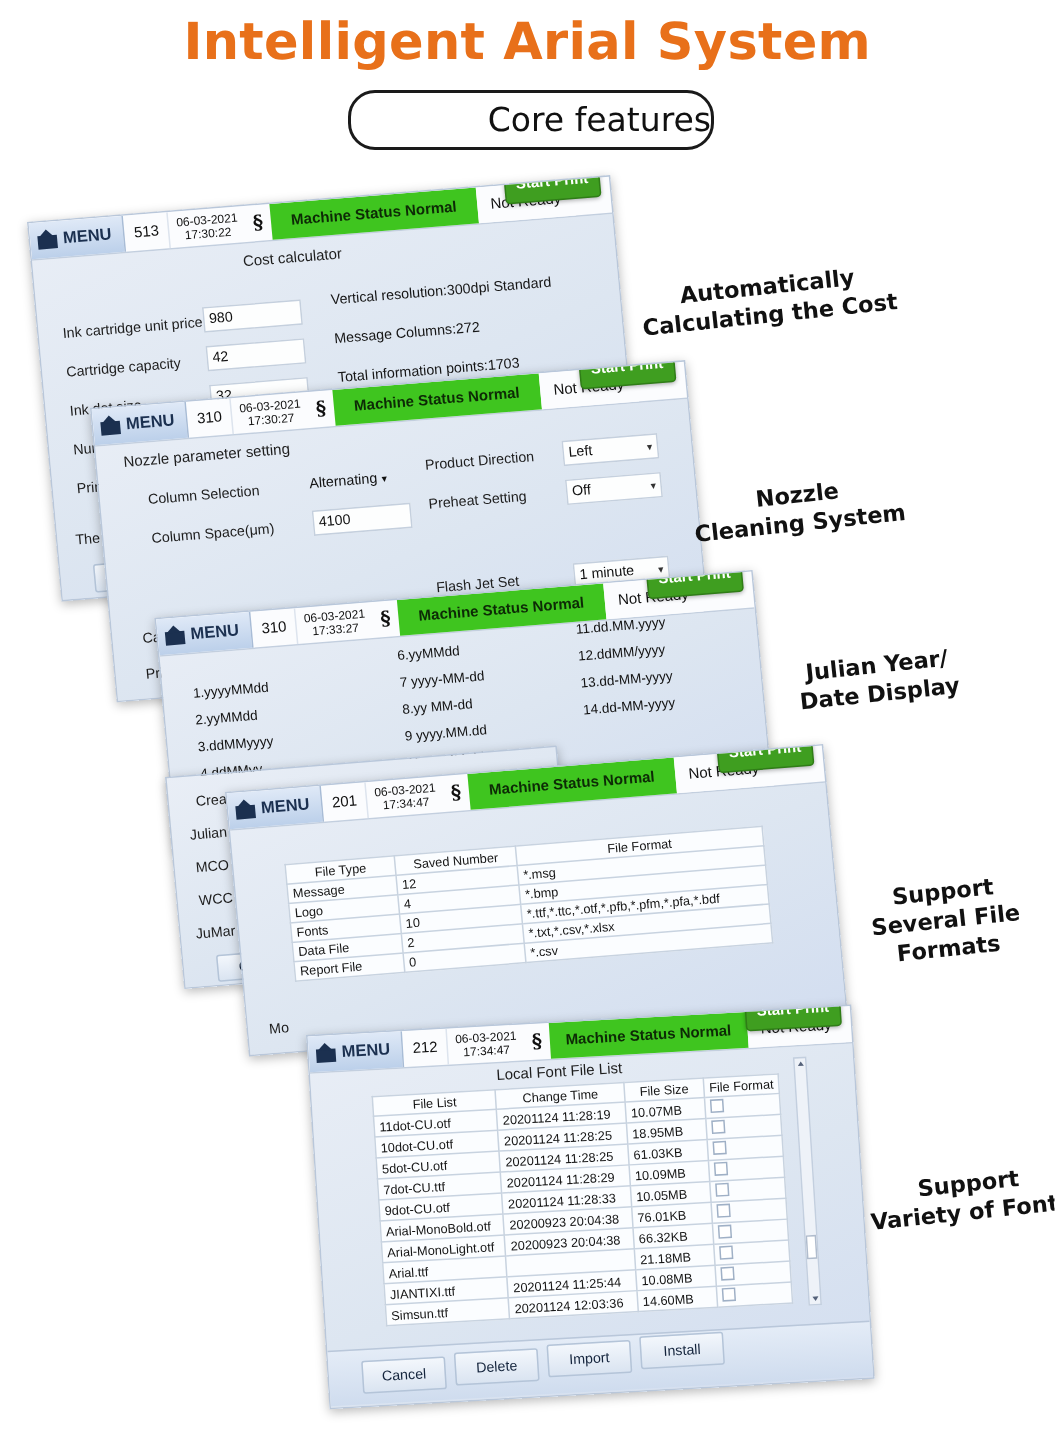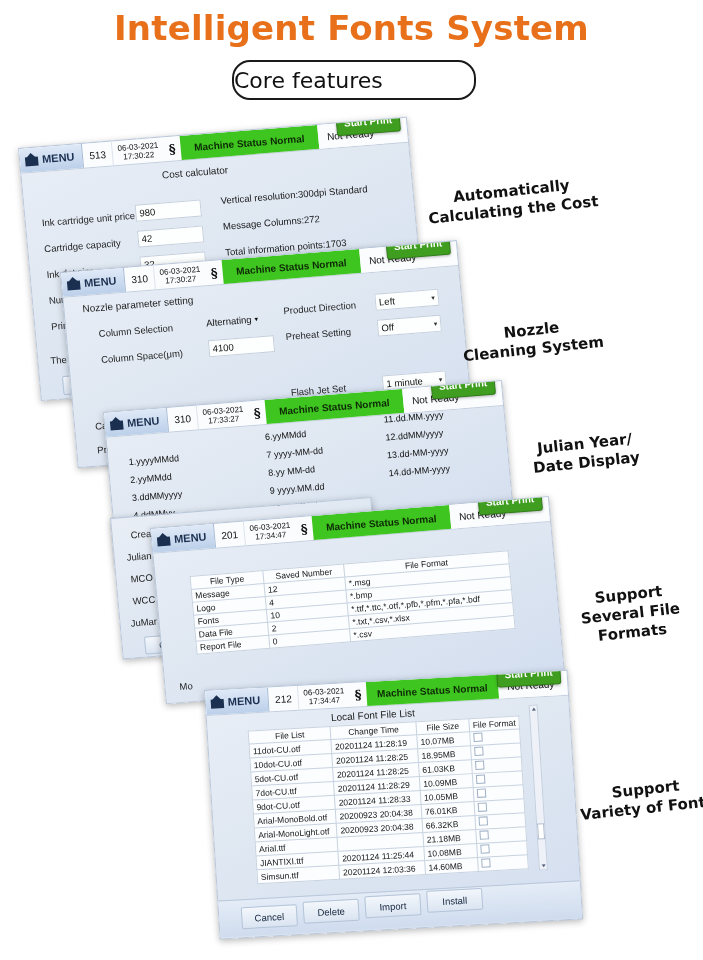--- a/index.html
+++ b/index.html
@@ -10,21 +10,21 @@
   }
   
   .title{
     position:absolute;left:0;top:8px;width:703px;text-align:center;
     color:#E8701A;font-size:34px;font-weight:bold;letter-spacing:.2px;
     font-family:"DejaVu Sans", sans-serif;
   }
   .subtitle-wrap{
     position:absolute;left:232px;top:60px;width:240px;height:36px;
     border:2px solid #1a1a1a;border-radius:18px;background:#fff;
-    display:flex;align-items:center;justify-content:flex-start;
+    display:flex;align-items:center;justify-content:flex-end;
   }
   .subtitle{font-size:22px;color:#111;font-family:"DejaVu Sans", sans-serif;}
 
   
   .ann{
     position:absolute;color:#111;font-size:15px;line-height:1.25;font-weight:bold;
     font-family:"DejaVu Sans", sans-serif;
     transform:rotate(-6deg);transform-origin:left top;white-space:pre-line;
     text-align:center;
   }
@@ -117,21 +117,21 @@
     border-left:2px solid transparent;border-right:2px solid transparent;
   }
   .scroll:before{top:2px;border-bottom:3px solid #55627a;}
   .scroll:after{bottom:2px;border-top:3px solid #55627a;}
   .scroll-thumb{position:absolute;left:0;width:5px;height:14px;background:#fff;border:1px solid #b0bccd;}
   .btnbar{position:absolute;background:linear-gradient(#e4ecf7,#cfdcee);border-top:1px solid #b9c7da;}
 </style>
 </head>
 <body>
 
-<div class="title">Intelligent Fonts System</div>
+<div class="title">Intelligent Arial System</div>
 <div class="subtitle-wrap">
   <span class="subtitle">Core features</span>
 </div>
 
 <div class="panel" style="left:18px;top:148px;width:388px;height:252px;transform:rotate(-5.2deg) skewY(0.6deg);">
   <div class="statusbar">
     <div class="menu-btn">
       <span class="home-ic"></span>
       <span>MENU</span>
     </div>

